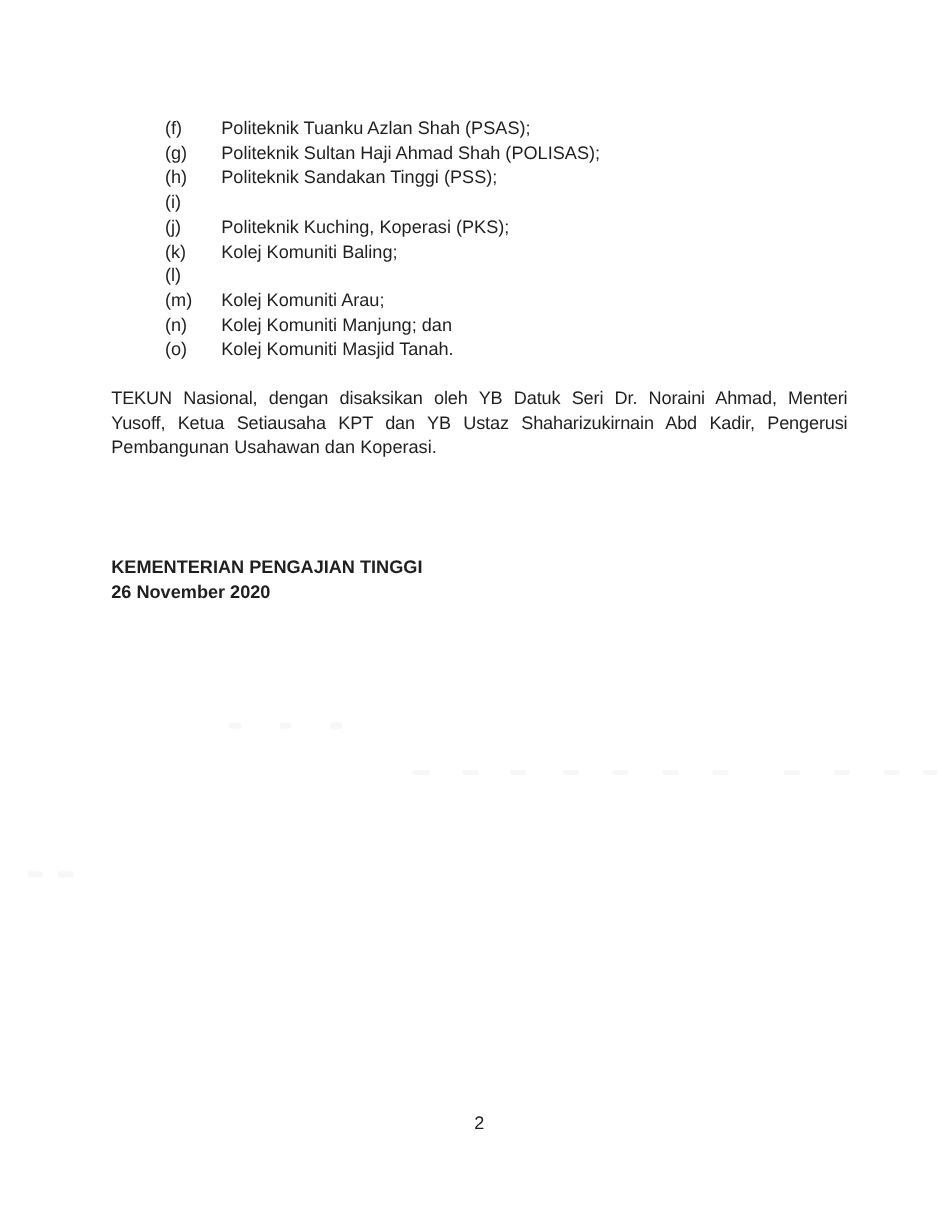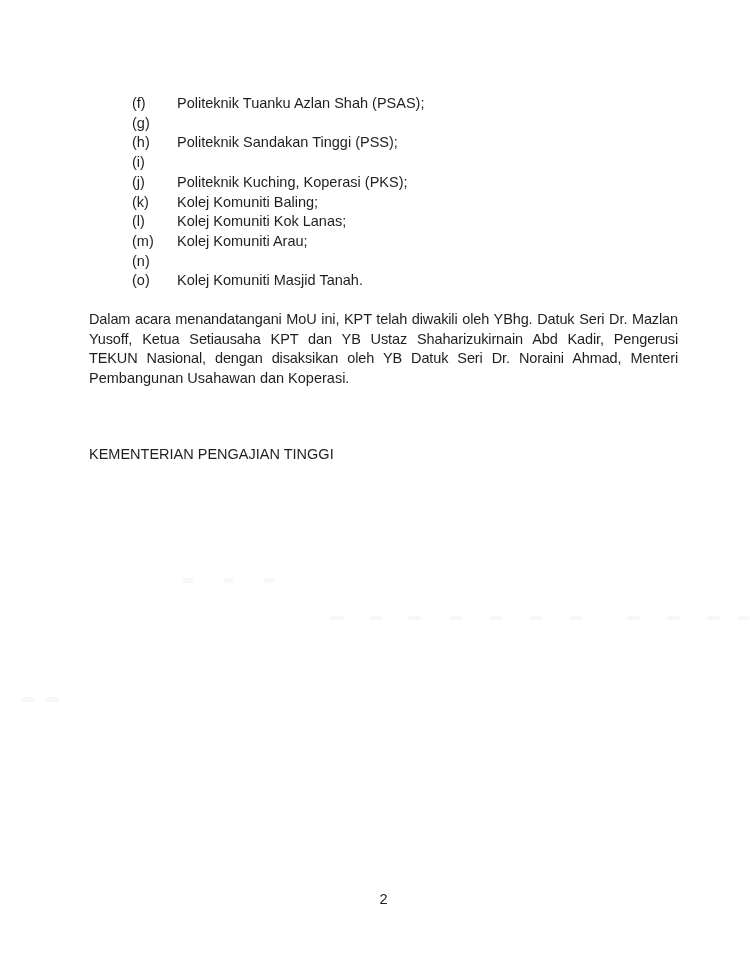--- a/index.html
+++ b/index.html
@@ -48,21 +48,21 @@
   .para-line.last {
     text-align: center;
     text-align-last: left;
     letter-spacing: normal;
     word-spacing: normal;
   }
   .signoff {
     position: absolute;
     left: 89px;
     top: 445px;
-    font-weight: normal;
+    font-weight: bold;
   }
   .page-number {
     position: absolute;
     left: 89px;
     top: 890px;
     width: 589px;
     text-align: center;
   }
   .artifact {
     position: absolute;
@@ -75,62 +75,63 @@
 
 <div class="page">
 
   <div class="mou-list">
     <div class="row">
       <span class="lbl">(f)</span>
       <span class="txt">Politeknik Tuanku Azlan Shah (PSAS);</span>
     </div>
     <div class="row">
       <span class="lbl">(g)</span>
+      <span class="txt">Politeknik Sultan Haji Ahmad Shah (POLISAS);</span>
     </div>
     <div class="row">
       <span class="lbl">(h)</span>
       <span class="txt">Politeknik Sandakan Tinggi (PSS);</span>
     </div>
     <div class="row">
       <span class="lbl">(i)</span>
     </div>
     <div class="row">
       <span class="lbl">(j)</span>
       <span class="txt">Politeknik Kuching, Koperasi (PKS);</span>
     </div>
     <div class="row">
       <span class="lbl">(k)</span>
       <span class="txt">Kolej Komuniti Baling;</span>
     </div>
     <div class="row">
       <span class="lbl">(l)</span>
-      <span class="txt">Kolej Komuniti Kok Lanas;</span>
     </div>
     <div class="row">
       <span class="lbl">(m)</span>
       <span class="txt">Kolej Komuniti Arau;</span>
     </div>
     <div class="row">
       <span class="lbl">(n)</span>
+      <span class="txt">Kolej Komuniti Manjung; dan</span>
     </div>
     <div class="row">
       <span class="lbl">(o)</span>
       <span class="txt">Kolej Komuniti Masjid Tanah.</span>
     </div>
   </div>
 
   <div class="paragraph">
-    <div class="para-line">Dalam acara menandatangani MoU ini, KPT telah diwakili oleh YBhg. Datuk Seri Dr. Mazlan</div>
+    <div class="para-line">TEKUN Nasional, dengan disaksikan oleh YB Datuk Seri Dr. Noraini Ahmad, Menteri</div>
     <div class="para-line">Yusoff, Ketua Setiausaha KPT dan YB Ustaz Shaharizukirnain Abd Kadir, Pengerusi</div>
-    <div class="para-line">TEKUN Nasional, dengan disaksikan oleh YB Datuk Seri Dr. Noraini Ahmad, Menteri</div>
     <div class="para-line last">Pembangunan Usahawan dan Koperasi.</div>
   </div>
 
   <div class="signoff">
     <div>KEMENTERIAN PENGAJIAN TINGGI</div>
+    <div>26 November 2020</div>
   </div>
 
   <div class="page-number">2</div>
 
   <div id="artifacts">
       <div class="artifact" style="left: 183px; top: 578px; width: 10px; height: 5px;"></div>
       <div class="artifact" style="left: 224px; top: 578px; width: 9px; height: 5px;"></div>
       <div class="artifact" style="left: 264px; top: 578px; width: 10px; height: 5px;"></div>
       <div class="artifact" style="left: 330px; top: 616px; width: 14px; height: 4px;"></div>
       <div class="artifact" style="left: 370px; top: 616px; width: 13px; height: 4px;"></div>

